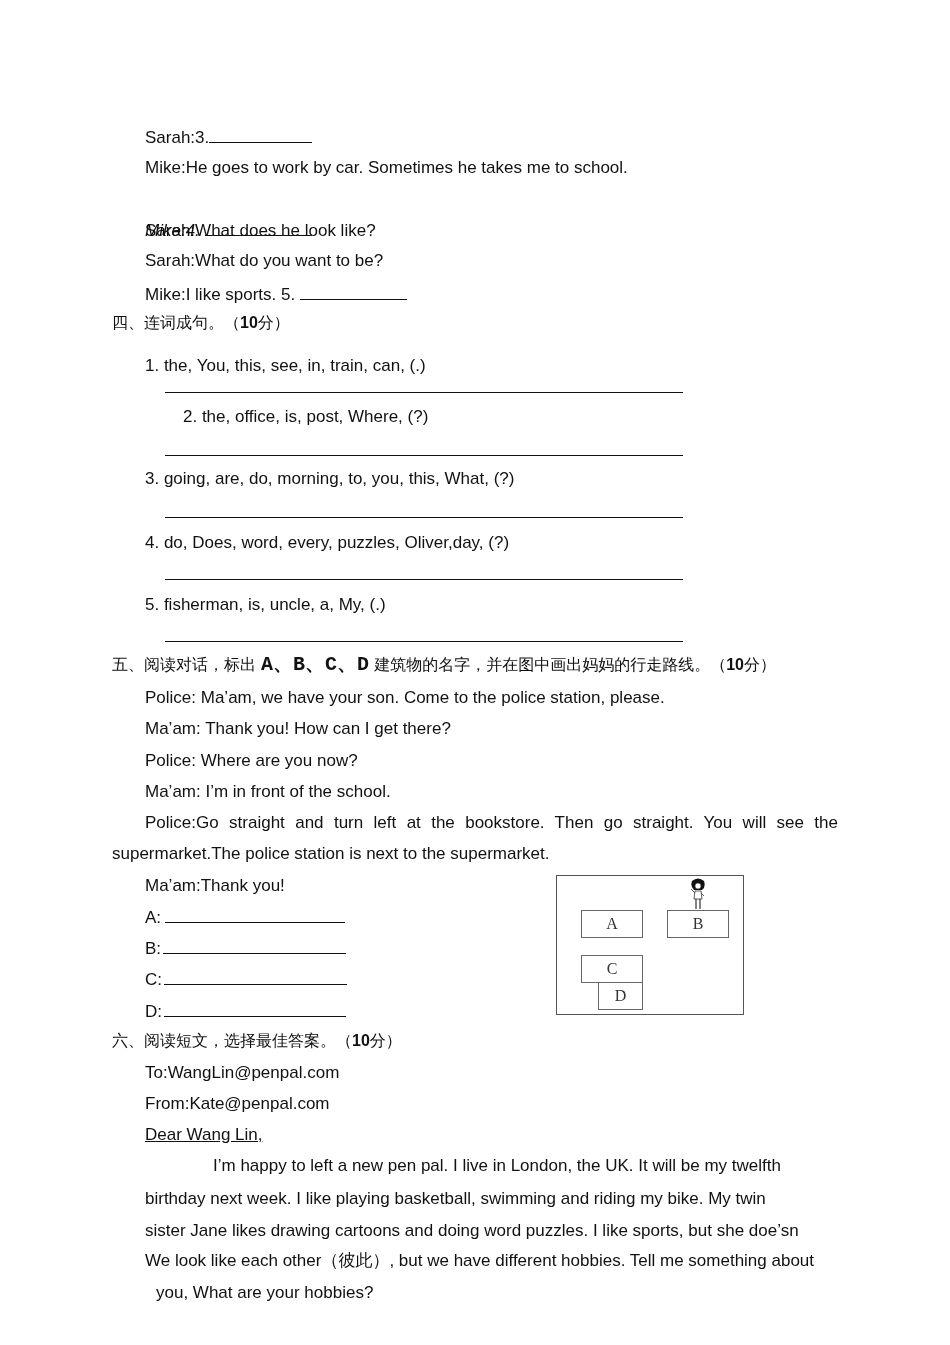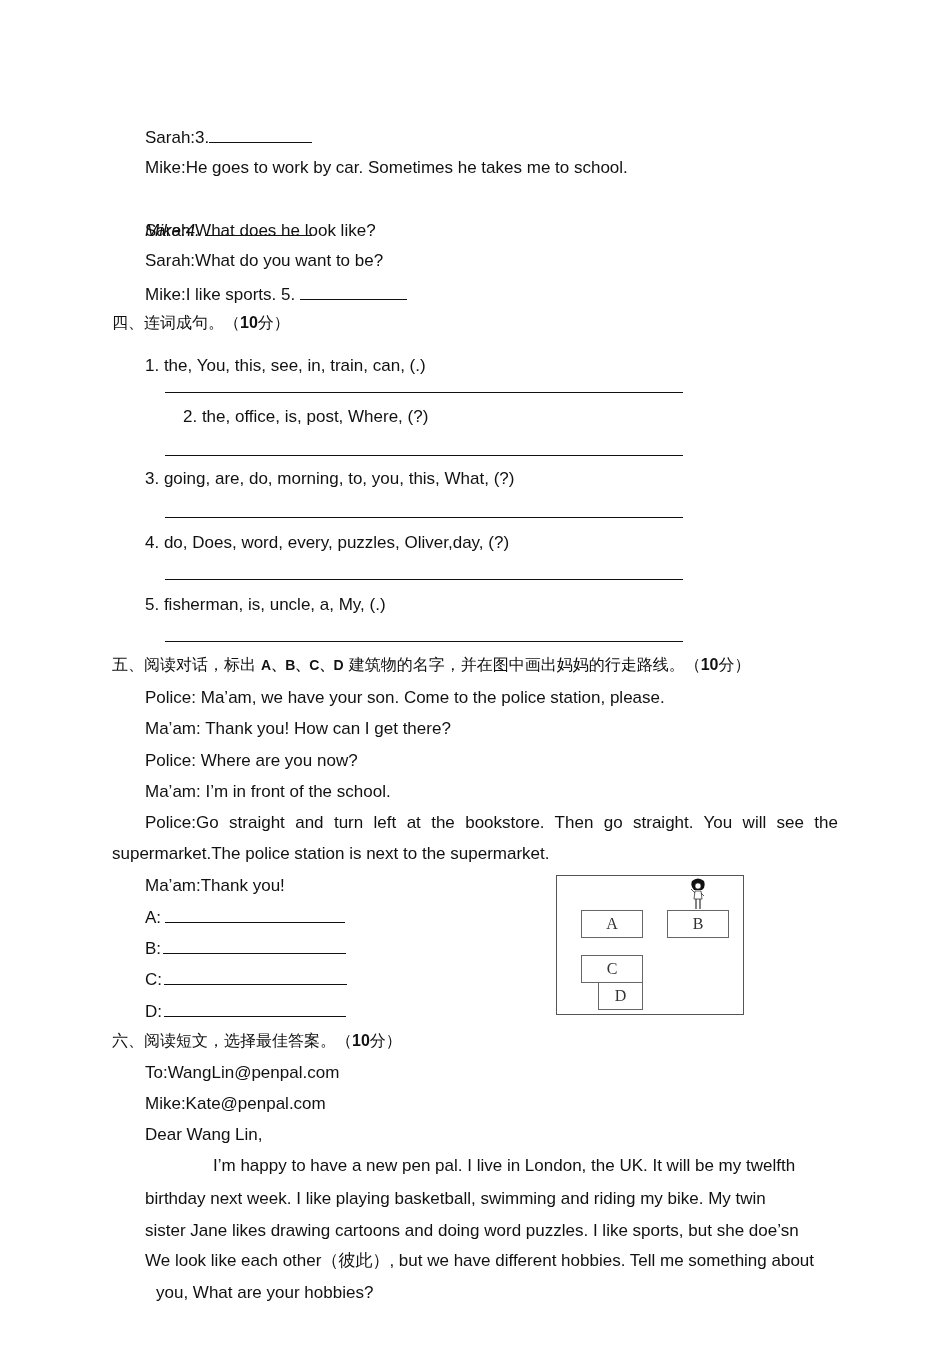--- a/index.html
+++ b/index.html
@@ -45,21 +45,21 @@
 <div class="ln" style="left:145px;top:407px;margin-left:38px;">2. the, office, is, post, Where, (?)</div>
 <div class="rule" style="left:165px;top:455px;width:518px;"></div>
 <div class="ln" style="left:145px;top:469px;">3. going, are, do, morning, to, you, this, What, (?)</div>
 <div class="rule" style="left:165px;top:517px;width:518px;"></div>
 <div class="ln" style="left:145px;top:533px;">4. do, Does, word, every, puzzles, Oliver,day, (?)</div>
 <div class="rule" style="left:165px;top:579px;width:518px;"></div>
 <div class="ln" style="left:145px;top:595px;">5. fisherman, is, uncle, a, My, (.)</div>
 <div class="rule" style="left:165px;top:641px;width:518px;"></div>
 
 <div class="ln cn" style="left:112px;top:655px;">
-  <span>五、阅读对话，标出 </span><span class="b" style="font-family:Liberation Sans, sans-serif;font-size:14px;">A、B、C、D</span><span> 建筑物的名字，并在图中画出妈妈的行走路线。（</span><span class="b" style="font-family:'Liberation Sans',sans-serif;font-size:16px;">10</span><span>分）</span>
+  <span>五、阅读对话，标出 </span><span class="b" style="font-family:Liberation Mono, monospace;font-size:20px;">A、B、C、D</span><span> 建筑物的名字，并在图中画出妈妈的行走路线。（</span><span class="b" style="font-family:'Liberation Sans',sans-serif;font-size:16px;">10</span><span>分）</span>
 </div>
 <div class="ln" style="left:145px;top:688px;">Police: Ma’am, we have your son. Come to the police station, please.</div>
 <div class="ln" style="left:145px;top:719px;">Ma’am: Thank you! How can I get there?</div>
 <div class="ln" style="left:145px;top:751px;">Police: Where are you now?</div>
 <div class="ln" style="left:145px;top:782px;">Ma’am: I’m in front of the school.</div>
 <div class="ln" style="left:145px;top:813px;width:693px;text-align:justify;text-align-last:justify;">Police:Go straight and turn left at the bookstore. Then go straight. You will  see the</div>
 <div class="ln" style="left:112px;top:844px;text-align:right;">supermarket.The police station is next to the supermarket.</div>
 <div class="ln" style="left:145px;top:876px;">Ma’am:Thank you!</div>
 
 <div class="ln" style="left:145px;top:907px;">
@@ -87,19 +87,19 @@
     <path d="M8 16 L4 12" stroke="#333" stroke-width="0.8"></path>
     <path d="M14 16 L17 19" stroke="#333" stroke-width="0.8"></path>
     <path d="M9 22 L9 32 M13 22 L13 32" stroke="#333" stroke-width="1.2"></path>
   </svg>
 </div>
 
 <div class="ln cn" style="left:112px;top:1031px;">
   <span>六、阅读短文，选择最佳答案。（</span><span class="b" style="font-family:'Liberation Sans',sans-serif;font-size:16px;">10</span><span>分）</span>
 </div>
 <div class="ln" style="left:145px;top:1063px;">To:WangLin@penpal.com</div>
-<div class="ln" style="left:145px;top:1094px;">Mike:Kate@penpal.com</div>
-<div class="ln" style="left:145px;top:1125px;">Dear Wang Lin,</div>
-<div class="ln" style="left:213px;top:1156px;">I’m happy to have a new pen pal. I live in London, the UK. It will be my twelfth</div>
+<div class="ln" style="left:145px;top:1094px;">From:Kate@penpal.com</div>
+<div class="ln" style="left:145px;top:1125px;text-decoration:underline;">Dear Wang Lin,</div>
+<div class="ln" style="left:213px;top:1156px;">I’m happy to left a new pen pal. I live in London, the UK. It will be my twelfth</div>
 <div class="ln" style="left:145px;top:1189px;">birthday next week. I like playing basketball, swimming and riding my bike. My twin</div>
 <div class="ln" style="left:145px;top:1221px;">sister Jane likes drawing cartoons and doing word puzzles. I like sports, but she doe’sn</div>
 <div class="ln" style="left:145px;top:1251px;">We look like each other（彼此）, but we have different hobbies. Tell me something about</div>
 <div class="ln" style="left:156px;top:1283px;">you, What are your hobbies?</div>
 
 </body></html>

